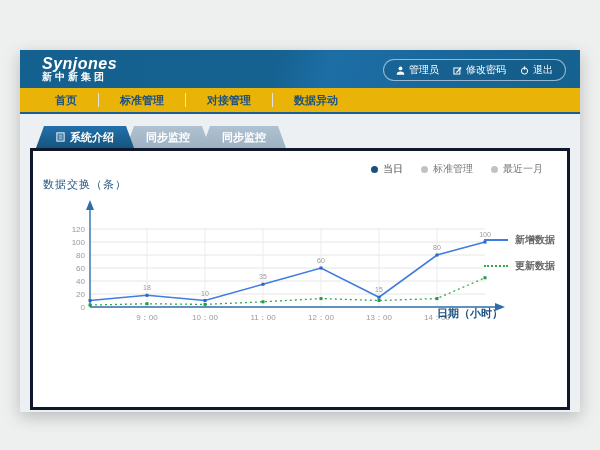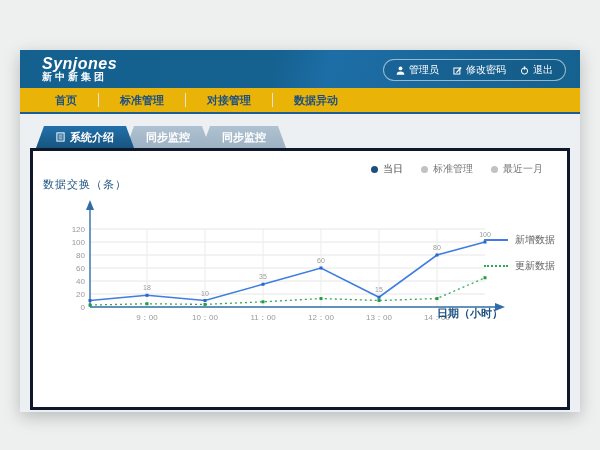--- a/index.html
+++ b/index.html
@@ -26,21 +26,21 @@
   .panel{position:relative;margin:0 10px;height:256px;background:#fff;border:3px solid #0f172a;}
   .radios{position:absolute;top:11px;right:24px;display:flex;gap:18px;align-items:center;}
   .radio-opt{display:flex;align-items:center;gap:5px;font-size:10px;color:#777;cursor:pointer;}
   .radio-opt .dot{width:7px;height:7px;border-radius:50%;background:#c2c2c2;}
   .radio-opt.sel{color:#444;}
   .radio-opt.sel .dot{background:#1b4f7e;}
   .ylabel{position:absolute;left:10px;top:26px;font-size:11px;font-weight:normal;color:#1d5182;letter-spacing:1px;}
   .xlabel{position:absolute;left:404px;top:155px;font-size:11px;font-weight:bold;color:#1d5182;}
   #chart{position:absolute;left:28px;top:42px;}
   #chart text{font-family:"Liberation Sans","DejaVu Sans",sans-serif;}
-  .legend{position:absolute;right:12px;top:82px;display:flex;flex-direction:column;gap:12px;}
+  .legend{position:absolute;right:12px;top:82px;display:flex;flex-direction:column;gap:12px;font-weight:bold;}
   .legend-row{display:flex;align-items:center;gap:7px;font-size:10px;color:#666;}
   .legend-row .sample{width:24px;height:0;border-top-width:2px;}
   .note{position:absolute;left:30px;top:204px;font-size:9px;color:#8b8b8b;letter-spacing:.3px;}
   .note .pfx{color:#e03c3c;}
 </style>
 </head>
 <body>
 
 <div class="window">
 

